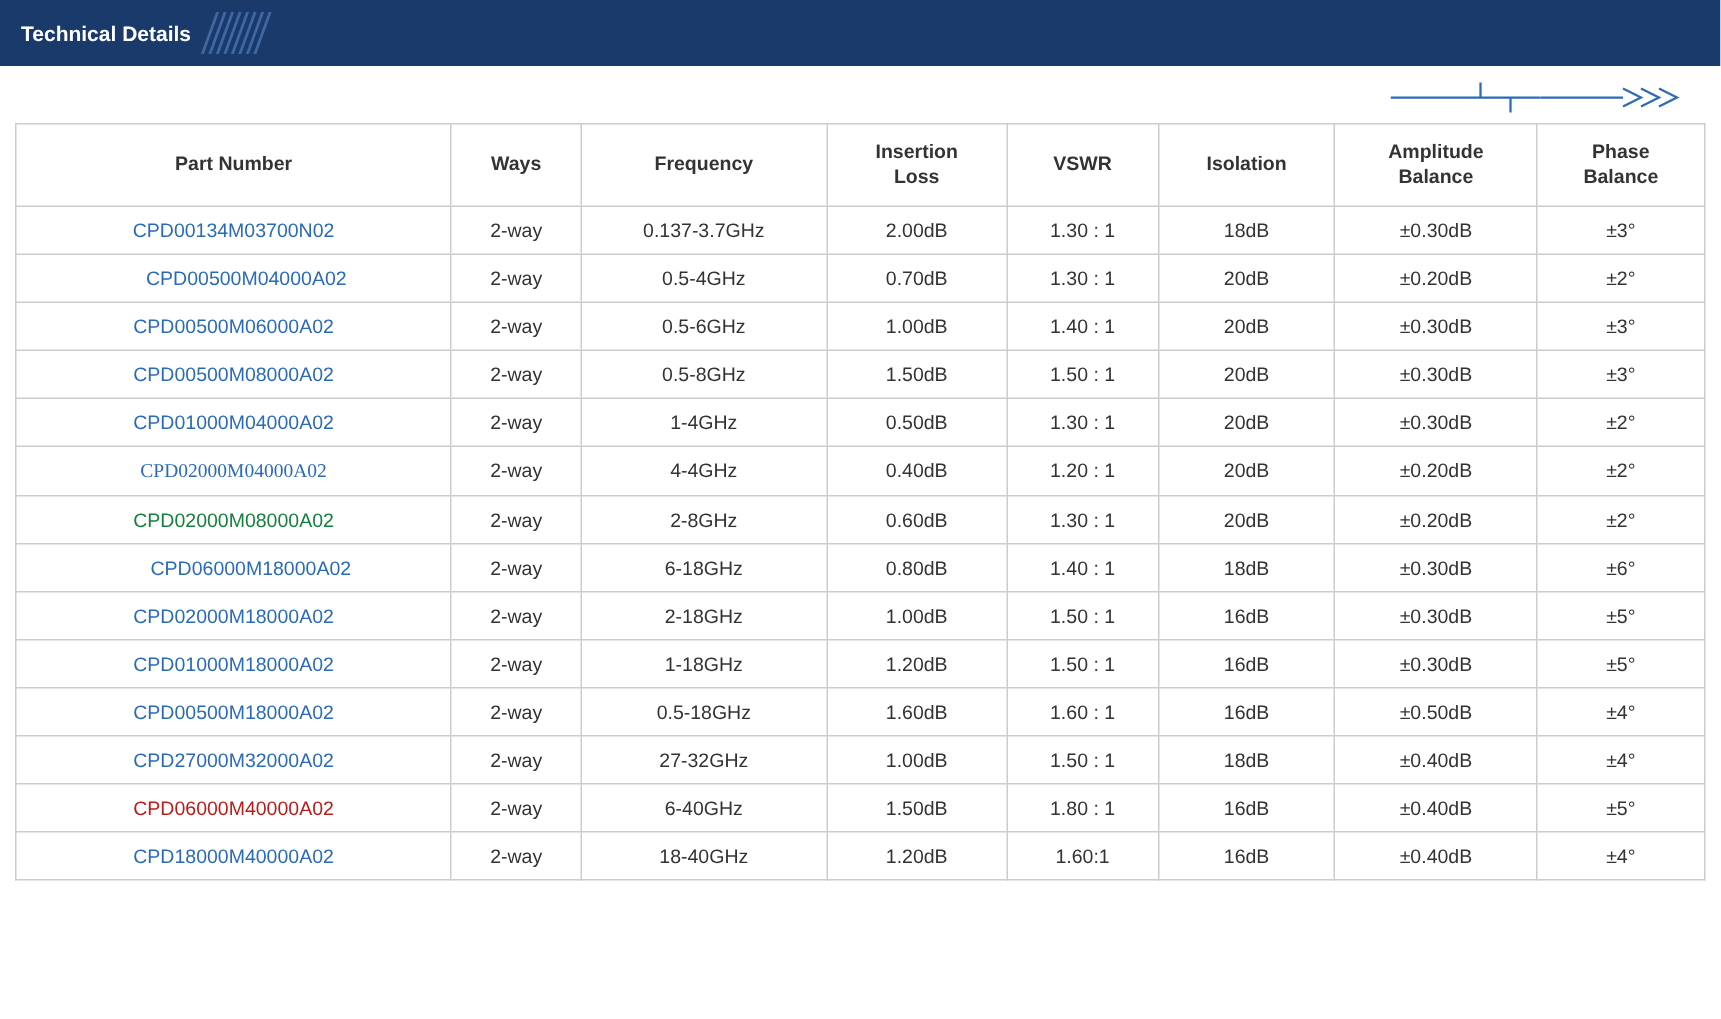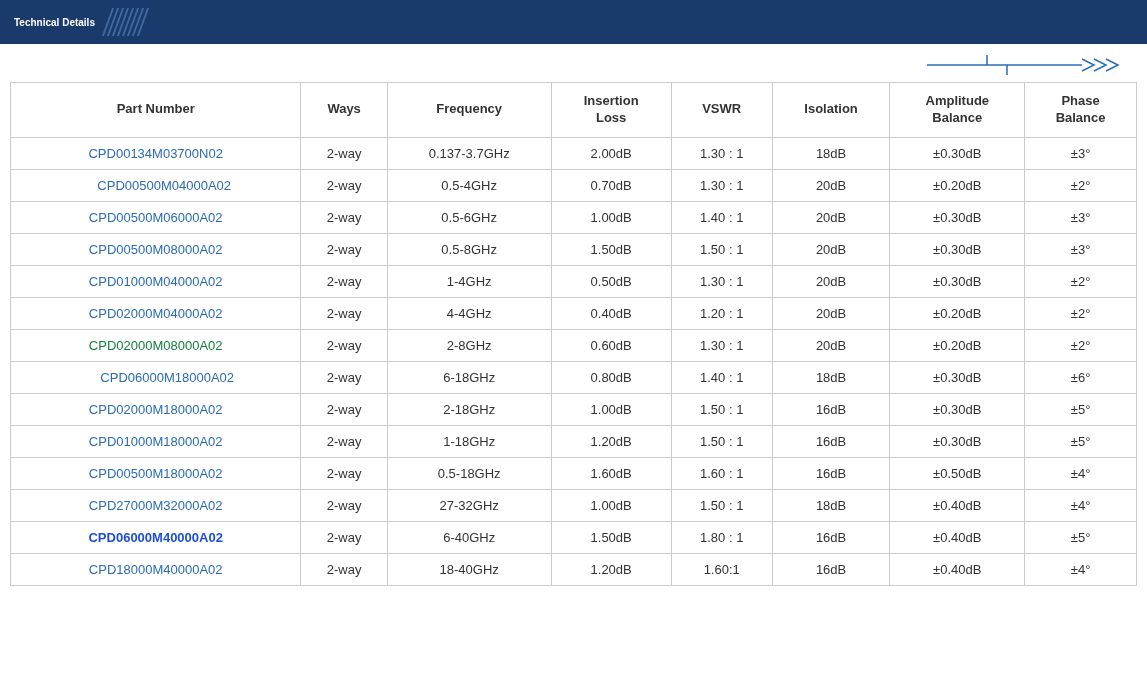--- a/index.html
+++ b/index.html
@@ -17,21 +17,21 @@
       display: flex;
       align-items: center;
       gap: 12px;
       position: relative;
       overflow: hidden;
     }
 
     .header-title {
       color: #fff;
       font-weight: bold;
-      font-size: 10px;
+      font-size: 14px;
       z-index: 1;
     }
 
     .header-diagonal-lines {
       display: flex;
       gap: 3px;
       align-items: center;
     }
 
     .diag-line {
@@ -172,21 +172,21 @@
           <td style="color: rgb(42, 107, 181); cursor: pointer; text-decoration: none;">CPD01000M04000A02</td>
           <td>2-way</td>
           <td>1-4GHz</td>
           <td>0.50dB</td>
           <td>1.30 : 1</td>
           <td>20dB</td>
           <td>±0.30dB</td>
           <td>±2°</td>
         </tr>
         <tr>
-          <td style="color: rgb(42, 107, 181); cursor: pointer; text-decoration: none;">CPD02000M04000A02</td>
+          <td style="color: rgb(42, 107, 181); cursor: pointer; text-decoration: none; font-family: Liberation Serif, serif;">CPD02000M04000A02</td>
           <td>2-way</td>
           <td>4-4GHz</td>
           <td>0.40dB</td>
           <td>1.20 : 1</td>
           <td>20dB</td>
           <td>±0.20dB</td>
           <td>±2°</td>
         </tr>
         <tr>
           <td style="color: #15803d; cursor: pointer; text-decoration: none;">CPD02000M08000A02</td>
@@ -242,21 +242,21 @@
           <td style="color: rgb(42, 107, 181); cursor: pointer; text-decoration: none;">CPD27000M32000A02</td>
           <td>2-way</td>
           <td>27-32GHz</td>
           <td>1.00dB</td>
           <td>1.50 : 1</td>
           <td>18dB</td>
           <td>±0.40dB</td>
           <td>±4°</td>
         </tr>
         <tr>
-          <td style="color: #1d4ed8; cursor: pointer; text-decoration: none; font-weight: bold;">CPD06000M40000A02</td>
+          <td style="color: #b91c1c; cursor: pointer; text-decoration: none;">CPD06000M40000A02</td>
           <td>2-way</td>
           <td>6-40GHz</td>
           <td>1.50dB</td>
           <td>1.80 : 1</td>
           <td>16dB</td>
           <td>±0.40dB</td>
           <td>±5°</td>
         </tr>
         <tr>
           <td style="color: rgb(42, 107, 181); cursor: pointer; text-decoration: none;">CPD18000M40000A02</td>

